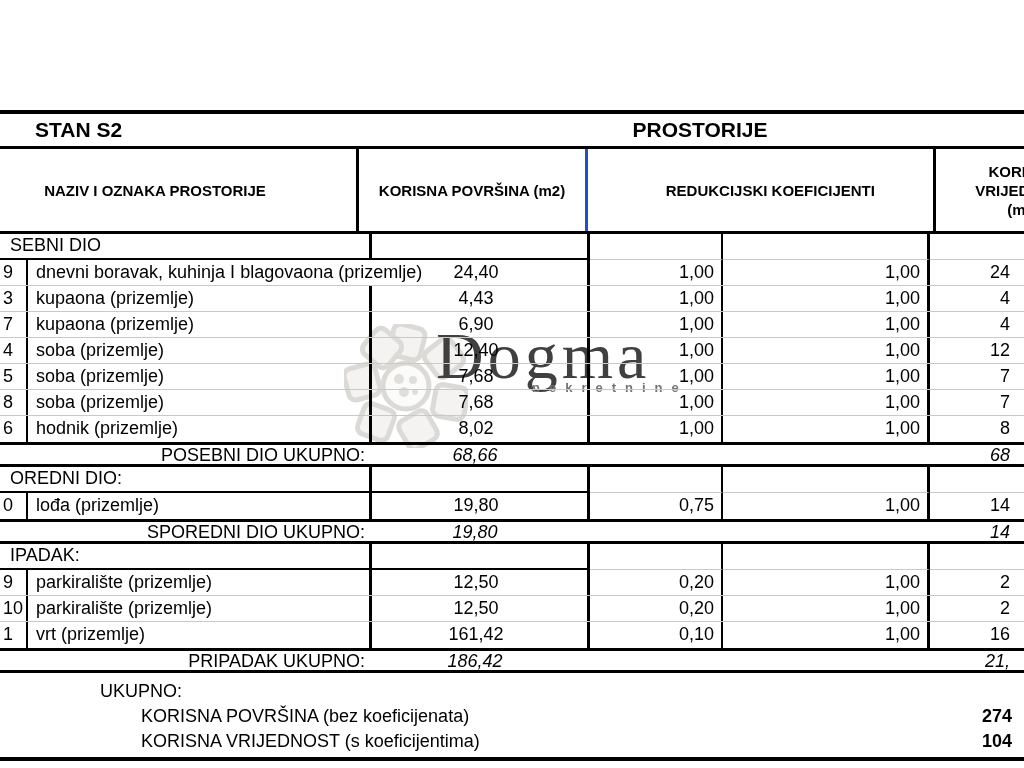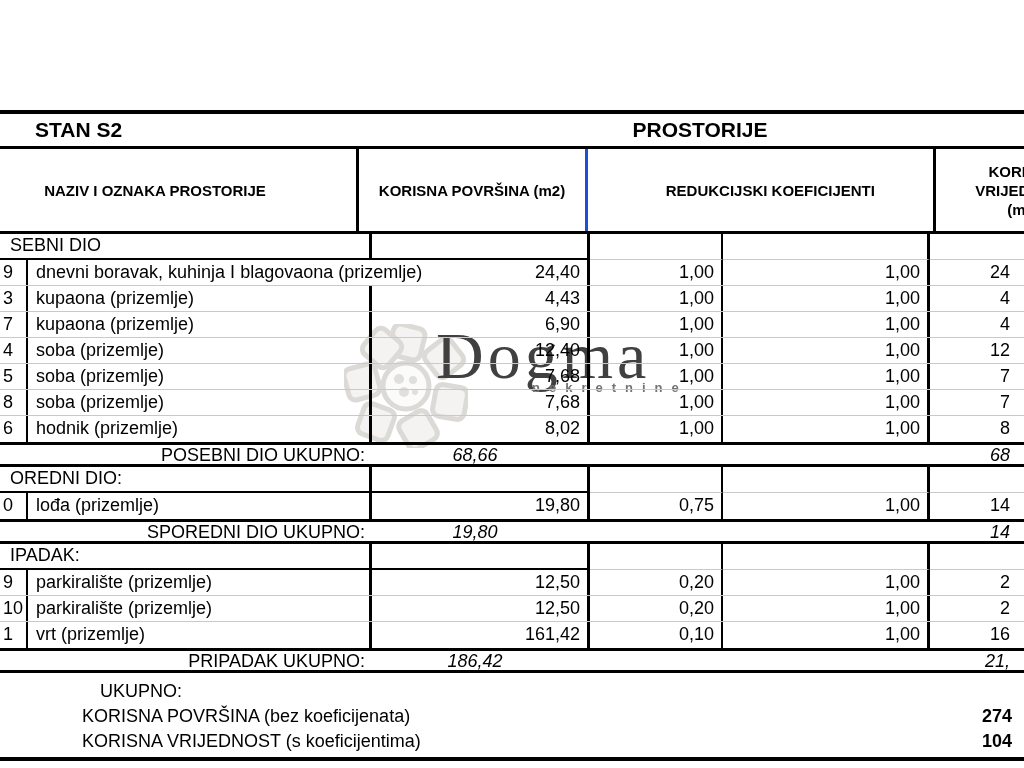--- a/index.html
+++ b/index.html
@@ -40,34 +40,34 @@
   .sc-area{width:218px;border-right:3px solid #000;border-bottom:2px solid #000;}
   .sc-k1{width:133px;border-right:2px solid #000;border-bottom:1px solid #c9c9c9;}
   .sc-k2{width:207px;border-right:3px solid #000;border-bottom:1px solid #c9c9c9;}
   .sc-val{width:180px;border-bottom:1px solid #c9c9c9;}
   
   .row-data{height:26px;font-size:18px;line-height:24px;border-bottom:1px solid #c9c9c9;}
   .row-data.last{border-bottom:none;}
   .c-num{width:28px;border-right:2px solid #000;padding-left:3px;}
   .c-name{width:344px;border-right:3px solid #000;padding-left:8px;}
   .c-name.spill{border-right:none;overflow:visible;position:relative;z-index:2;}
-  .c-area{width:218px;border-right:3px solid #000;text-align:right;padding-right:7px;}
+  .c-area{width:218px;border-right:3px solid #000;text-align:center;padding-right:7px;}
   .c-k1{width:133px;border-right:2px solid #000;text-align:right;padding-right:7px;}
   .c-k2{width:207px;border-right:3px solid #000;text-align:right;padding-right:7px;}
   .c-val{width:180px;text-align:right;padding-right:100px;}
   
   .row-total{height:25px;border-top:3px solid #000;border-bottom:3px solid #000;font-size:18px;align-items:center;line-height:18px;}
   .t-label{width:365px;text-align:right;}
   .t-area{width:220px;text-align:center;font-style:italic;}
   .t-val{flex:1;text-align:right;padding-right:100px;font-style:italic;}
   
   .footer{height:88px;border-bottom:4px solid #000;box-sizing:border-box;padding-top:5px;font-size:18px;}
   .f-ukupno{height:26px;line-height:26px;padding-left:100px;}
   .f-line{display:flex;height:25px;line-height:25px;}
-  .f-label{padding-left:82px;}
+  .f-label{padding-left:105px;margin-left:36px;}
   .f-value{flex:1;text-align:right;padding-right:98px;font-weight:bold;}
 </style>
 </head>
 <body>
 
 <div class="sheet">
 
   <div class="watermark">
     <svg class="wm-logo" width="124" height="124" viewBox="0 0 124 124">
       <g fill="#f4f3f1" stroke="#dcdad6" stroke-width="5">

